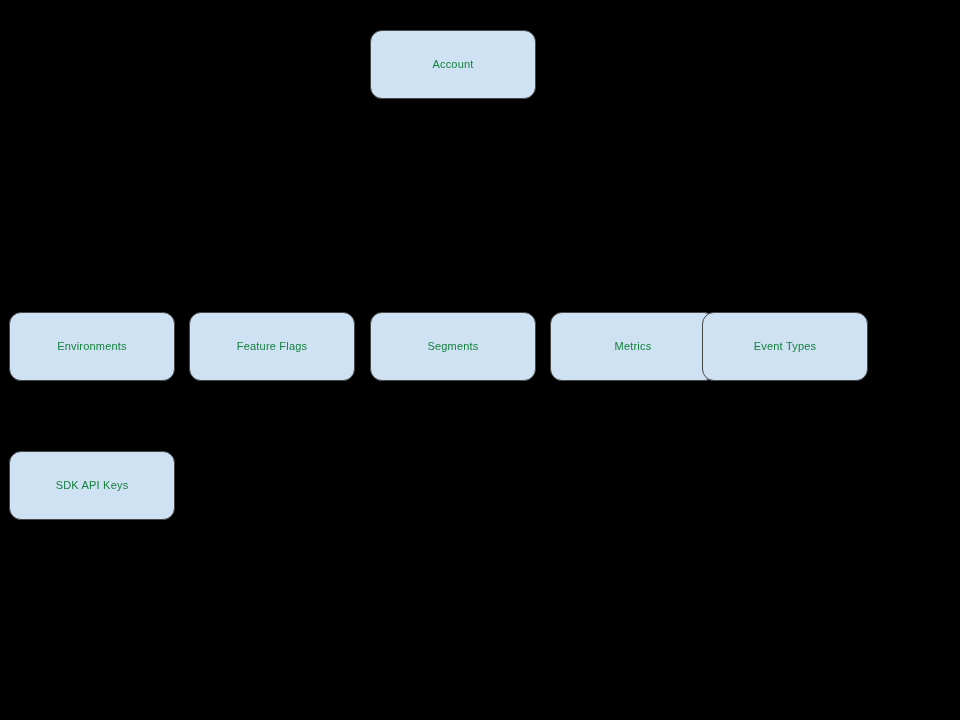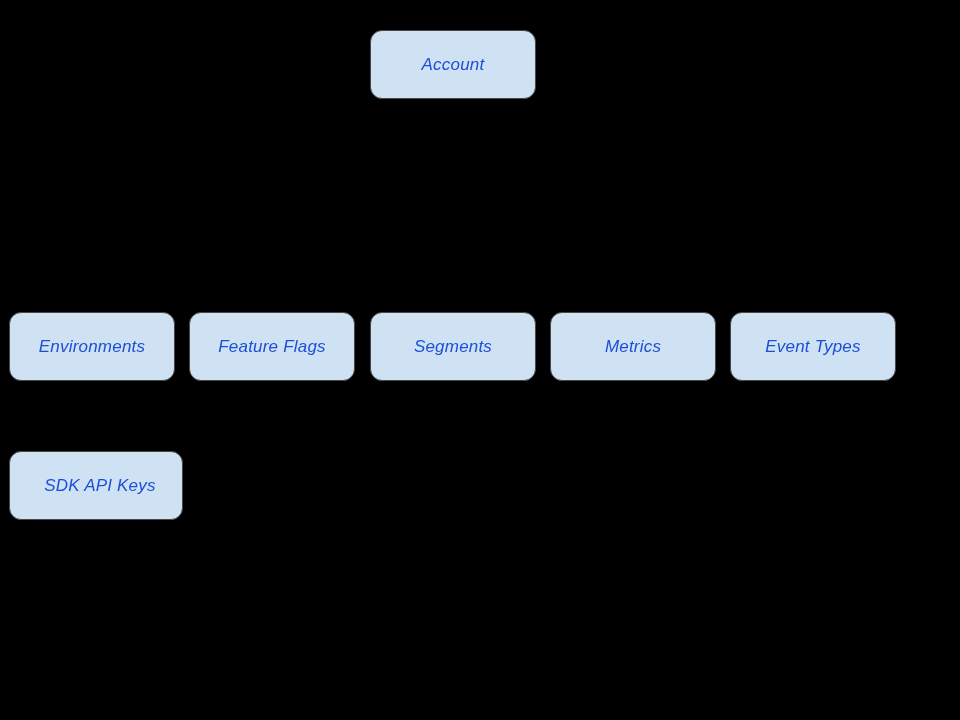--- a/index.html
+++ b/index.html
@@ -21,36 +21,35 @@
     height: 67px;
     background: #cfe2f3;
     border: 1px solid #474747;
     border-radius: 12px;
     display: flex;
     align-items: center;
     justify-content: center;
     box-sizing: content-box;
   }
   .node-label {
-    color: #1d4ed8;
-    font-size: 17px;
+    color: #15803d;
+    font-size: 11px;
     line-height: 1;
     white-space: nowrap;
     letter-spacing: 0.2px;
-    font-style: italic;
   }
   
   .pos-account       { left: 370px; top: 30px;  }
   .pos-projects      { left: 370px; top: 130px; }
   .pos-environments  { left: 9px;   top: 312px; }
   .pos-feature-flags { left: 189px; top: 312px; }
   .pos-segments      { left: 370px; top: 312px; }
   .pos-metrics       { left: 550px; top: 312px; }
-  .pos-event-types   { left: 730px; top: 312px; text-align: center; }
-  .pos-sdk-api-keys  { left: 9px;   top: 451px; padding-left: 8px; }
+  .pos-event-types   { left: 702px; top: 312px; text-align: center; }
+  .pos-sdk-api-keys  { left: 9px;   top: 451px; }
 </style>
 </head>
 <body>
 
 <div class="canvas">
 
   <div class="node pos-account">
     <span class="node-label">Account</span>
   </div>
 

